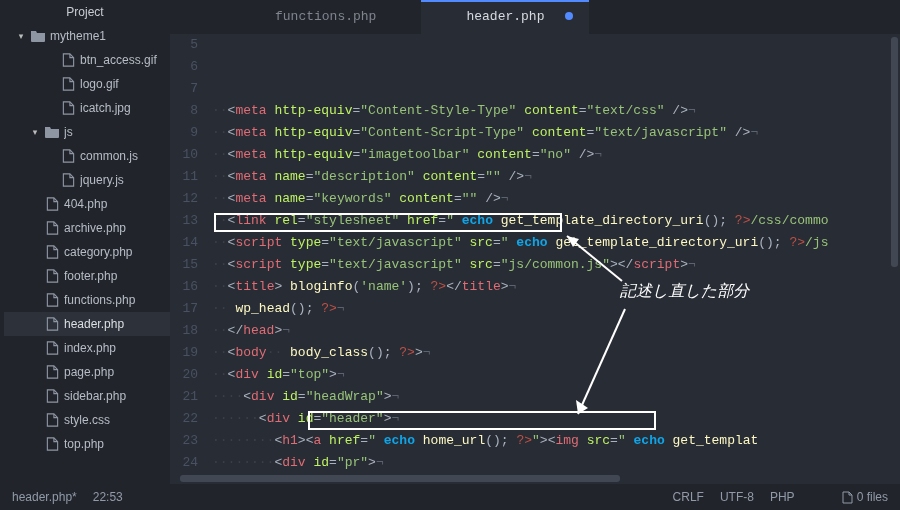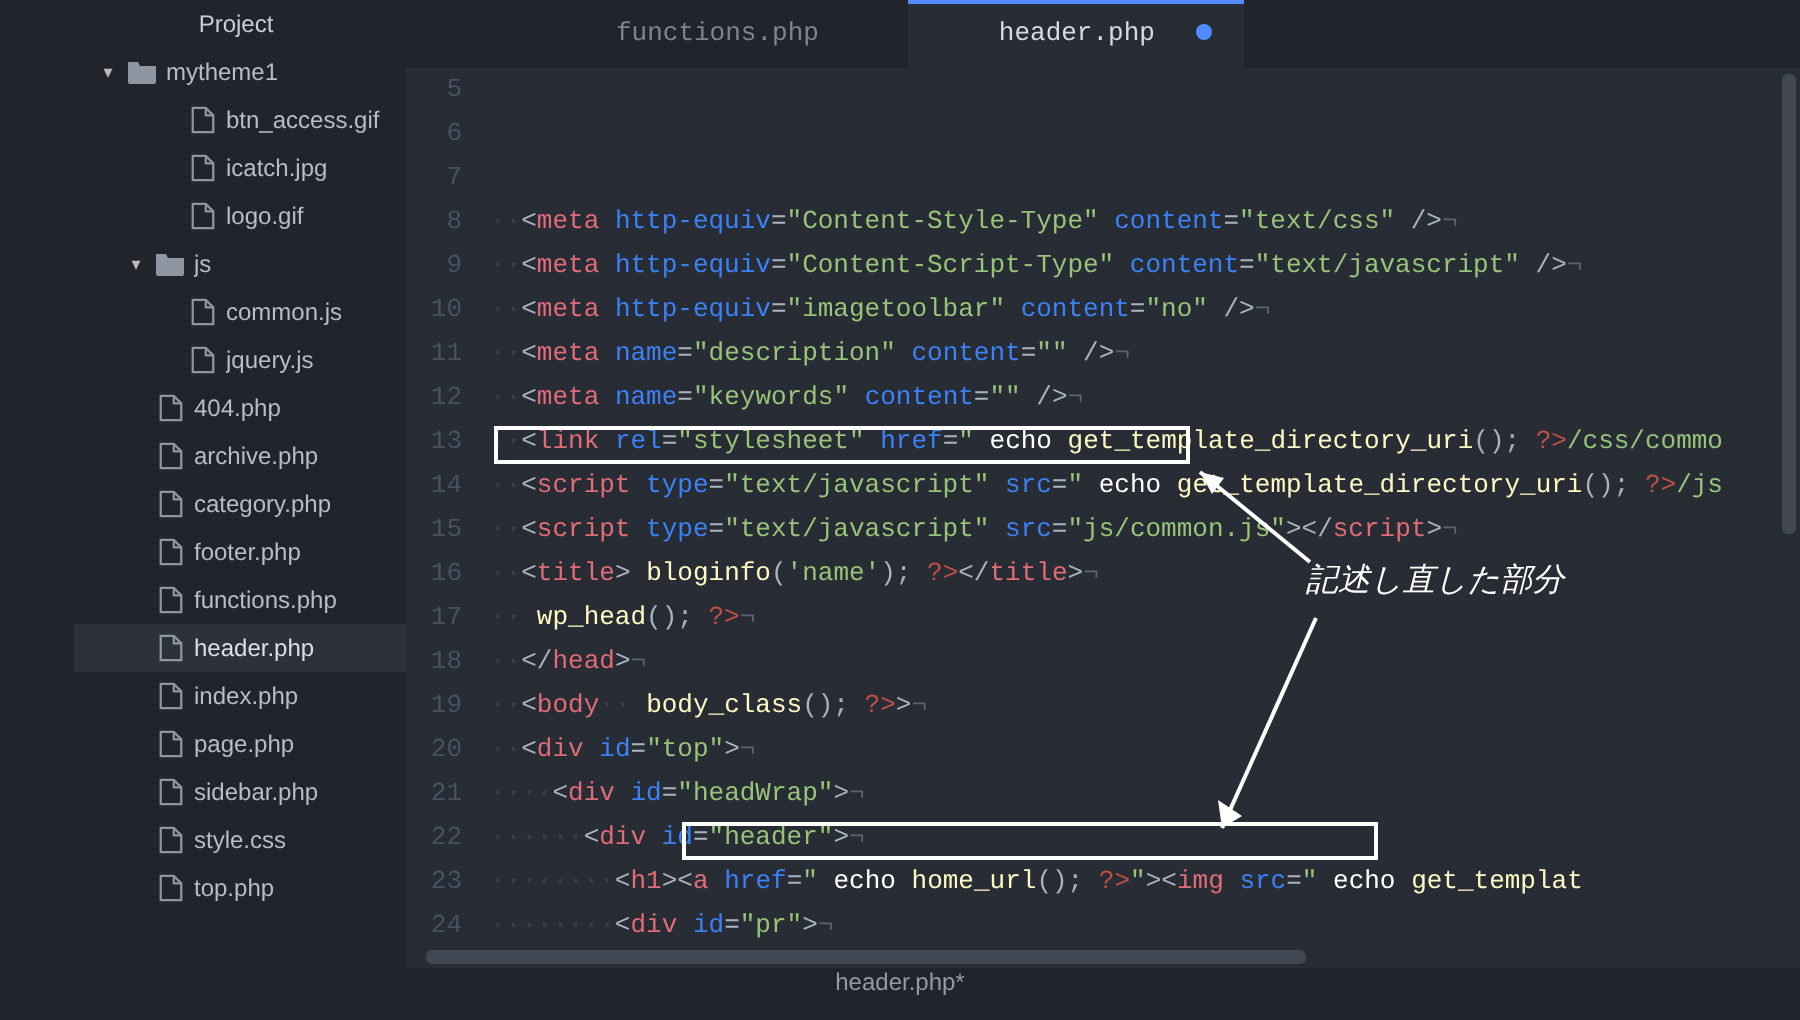--- a/index.html
+++ b/index.html
@@ -11,21 +11,20 @@
     width: 900px;
     height: 510px;
     overflow: hidden;
     display: flex;
     flex-direction: column;
   }
   .main {
     flex: 1;
     display: flex;
     overflow: hidden;
-    margin-left: 33px;
   }
   
   .sidebar {
     width: 170px;
     background: #21252b;
     display: flex;
     flex-direction: column;
     overflow: hidden;
     font-family: "Segoe UI", Arial, sans-serif;
     font-size: 12px;
@@ -108,24 +107,24 @@
   .code {
     flex:1;
     line-height:22px;
     white-space:pre;
     overflow:hidden;
     position:relative;
   }
   .code-line { height:22px; }
   .c-ws   { color:#3b4048; }
   .c-tag  { color:#e06c75; }
-  .c-attr { color:#3b82f6; }
+  .c-attr { color:#bef264; }
   .c-str  { color:#98c379; }
   .c-php  { color:#be5046; }
-  .c-phpd { color:#ffffff; }
+  .c-phpd { color:#0ea5e9;font-weight:bold; }
   .c-fn   { color:#fef9c3; }
   .c-txt  { color:#abb2bf; }
   .c-dim  { color:#5c6370; }
   
   .anno {
     position:absolute;
     border:2px solid #fff;
   }
   .anno-text {
     position:absolute;
@@ -138,21 +137,20 @@
   .status {
     height: 26px;
     background:#21252b;
     display:flex;
     align-items:center;
     padding: 0 12px;
     font-family:"Segoe UI",Arial,sans-serif;
     font-size:12px;
     color:#929aa8;
     gap:16px;
-    flex-direction:column;
   }
   .status .spacer { flex:1;}
   .scroll-v {
     width:11px; background:#282c34;
   }
   .scroll-v .thumb {
     width:7px; margin:1px auto; height:230px; margin-top:3px;
     background:#414854; border-radius:3px;
   }
   .scroll-h {
@@ -192,31 +190,31 @@
             <span class="label">btn_access.gif</span>
           </div>
           <div class="tree-row ind3">
             <span class="chev"></span>
             <span class="icon">
               <svg class="file" viewBox="0 0 13 15">
                 <path d="M1 1h7l4 4v9H1z"></path>
                 <path d="M8 1v4h4"></path>
               </svg>
             </span>
+            <span class="label">logo.gif</span>
+          </div>
+          <div class="tree-row ind3">
+            <span class="chev"></span>
+            <span class="icon">
+              <svg class="file" viewBox="0 0 13 15">
+                <path d="M1 1h7l4 4v9H1z"></path>
+                <path d="M8 1v4h4"></path>
+              </svg>
+            </span>
             <span class="label">icatch.jpg</span>
-          </div>
-          <div class="tree-row ind3">
-            <span class="chev"></span>
-            <span class="icon">
-              <svg class="file" viewBox="0 0 13 15">
-                <path d="M1 1h7l4 4v9H1z"></path>
-                <path d="M8 1v4h4"></path>
-              </svg>
-            </span>
-            <span class="label">logo.gif</span>
           </div>
           <div class="tree-row ind2">
             <span class="chev">▾</span>
             <span class="icon">
               <svg class="folder" viewBox="0 0 14 12">
                 <path d="M0 1h5l1 2h8v8a1 1 0 0 1-1 1H1a1 1 0 0 1-1-1z"></path>
               </svg>
             </span>
             <span class="label">js</span>
           </div>

